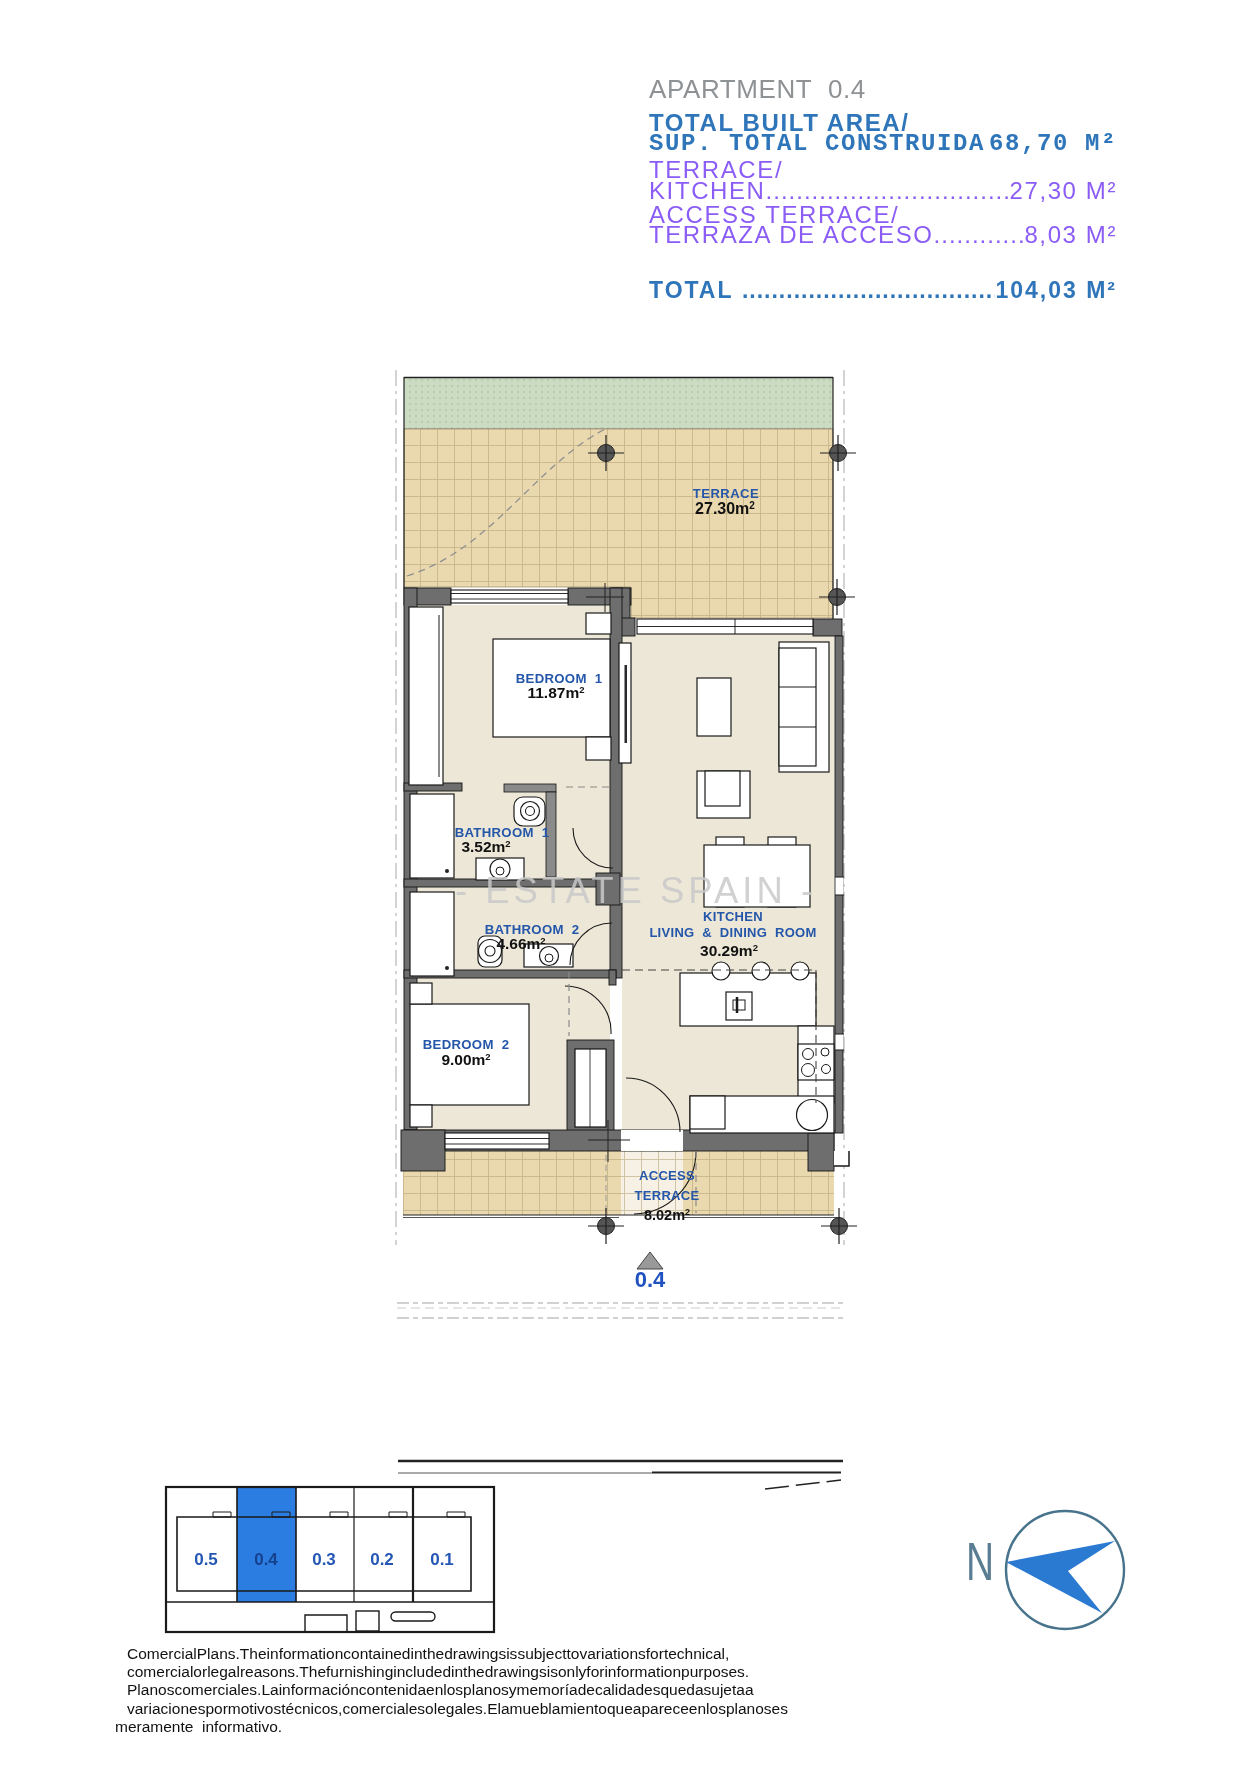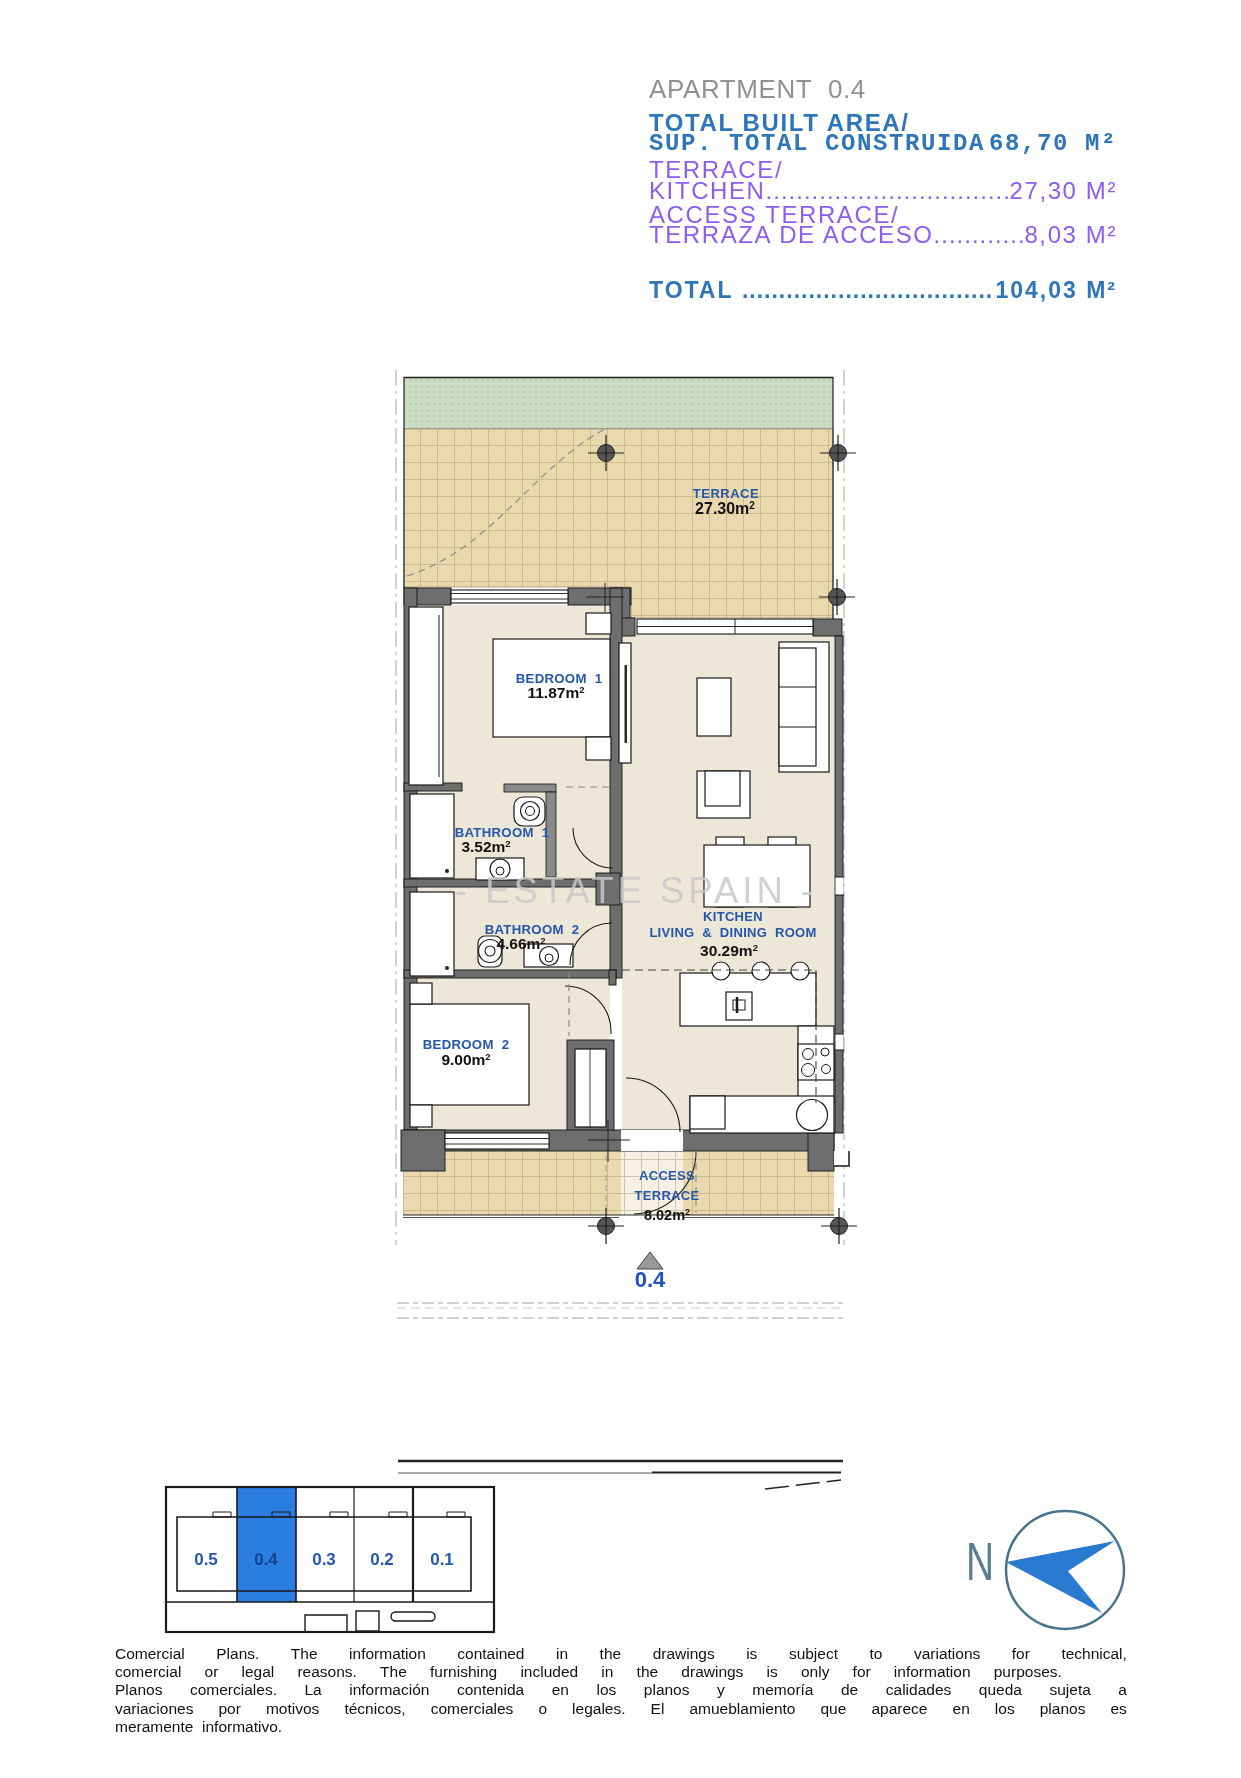--- a/index.html
+++ b/index.html
@@ -3,21 +3,21 @@
 <meta charset="utf-8">
 <style>
   html,body{margin:0;padding:0;background:#ffffff;}
   body{width:1241px;height:1778px;position:relative;font-family:"Liberation Sans",sans-serif;overflow:hidden;}
   .abs{position:absolute;}
   .hrow{position:absolute;left:649px;width:468px;display:flex;align-items:flex-end;white-space:nowrap;}
   .hrow .lead{flex:1;overflow:hidden;letter-spacing:1px;}
   .blue{color:#2e75ba;font-weight:bold;}
   .gray{color:#8b5cf6;}
   .h19{font-size:24px;letter-spacing:1.6px;line-height:21px;}
-  .dl{display:flex;justify-content:space-between;}
+  .dl{display:flex;margin-left:12px;}
   #disc{position:absolute;left:115px;top:1645px;width:1012px;font-size:15.5px;line-height:18.2px;color:#111;}
 </style>
 </head>
 <body>
 
 <div class="abs gray" style="left:649px;top:74px;font-size:26px;letter-spacing:0.6px;color:#8f9294;">APARTMENT&nbsp; 0.4</div>
 <div class="hrow blue h19" style="top:112px;">TOTAL BUILT AREA/</div>
 <div class="hrow blue h19" style="top:133px;font-family:Liberation Mono, monospace;">
     <span>SUP. TOTAL CONSTRUIDA</span>
     <span class="lead">....................................................</span>

